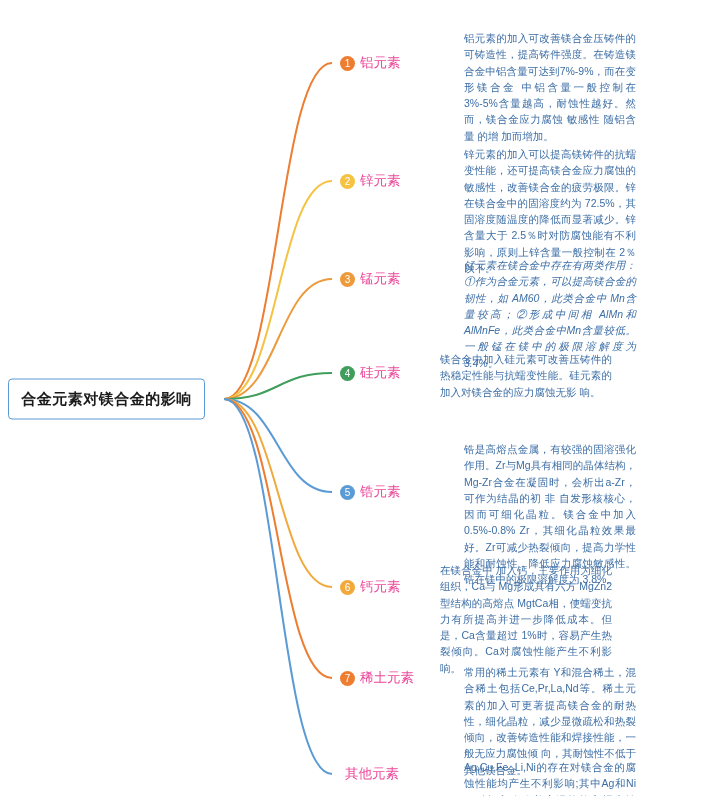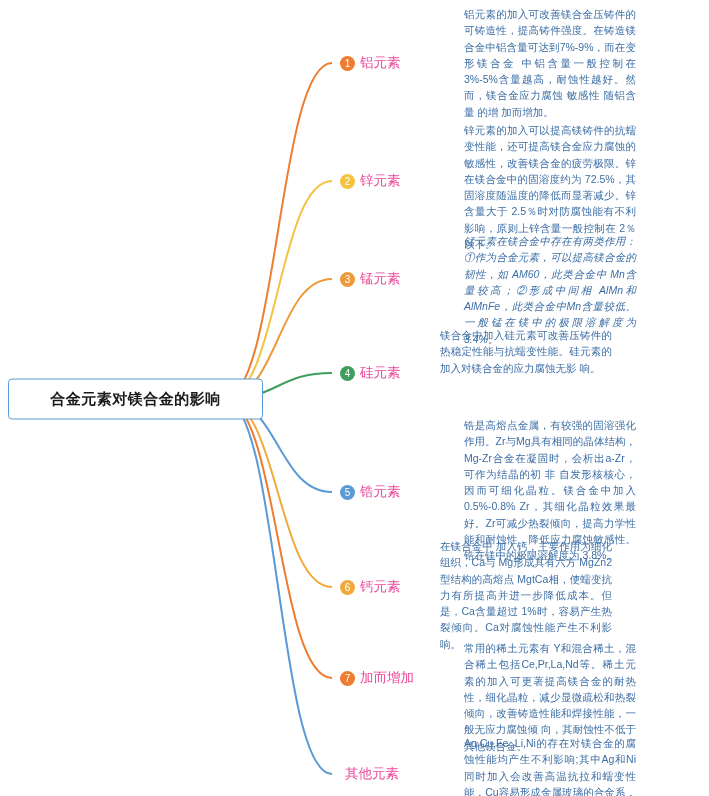--- a/index.html
+++ b/index.html
@@ -25,21 +25,21 @@
     left: 0;
     top: 0;
     width: 709px;
     height: 796px;
     pointer-events: none;
   }
   .root-node {
     position: absolute;
     left: 8px;
     top: 399px;
-    width: 255px;
+    width: 197px;
     transform: translateY(-50%);
     box-sizing: border-box;
     border: 1.5px solid #5b9bd5;
     border-radius: 4px;
     background: #ffffff;
     padding: 10px 6px;
     text-align: center;
     font-size: 15px;
     font-weight: bold;
     color: #1a1a1a;
@@ -73,20 +73,21 @@
     font-size: 13.5px;
     color: #ec4899;
   }
   .branch-body {
     position: absolute;
     width: 172px;
     font-size: 10.5px;
     line-height: 1.55;
     color: #3c6ea5;
     text-align: justify;
+    margin-top: 24px;
   }
 </style>
 </head>
 <body>
 
 <div id="mindmap">
   <svg class="connectors" viewBox="0 0 709 796">
       <path d="M 224 399 C 278 399, 278 63, 332 63" fill="none" stroke="#ed7d31" stroke-width="2"></path>
       <path d="M 332 63 L 700 63" fill="none" stroke="#ed7d31" stroke-width="0"></path>
       <path d="M 224 399 C 278 399, 278 181, 332 181" fill="none" stroke="#f5c242" stroke-width="2"></path>
@@ -135,21 +136,21 @@
         <span class="branch-title">锆元素</span>
       </div>
       <div class="branch-body" style="left: 464px; top: 417px;">锆是高熔点金属，有较强的固溶强化作用。Zr与Mg具有相同的晶体结构，Mg-Zr合金在凝固时，会析出a-Zr，可作为结晶的初 非 自发形核核心，因而可细化晶粒。镁合金中加入0.5%-0.8% Zr，其细化晶粒效果最好。Zr可减少热裂倾向，提高力学性能和耐蚀性，降低应力腐蚀敏感性。锆在镁中的极限溶解度为 3.8%。</div>
       <div class="branch-label" style="left: 340px; top: 587px;">
         <span class="branch-num" style="background: rgb(242, 169, 59);">6</span>
         <span class="branch-title">钙元素</span>
       </div>
       <div class="branch-body" style="left: 440px; top: 538px;">在镁合金中 加入钙，主要作用为细化组织，Ca与 Mg形成具有六方 MgZn2型结构的高熔点 MgtCa相，使蠕变抗力有所提高并进一步降低成本。但是，Ca含量超过 1%时，容易产生热裂倾向。Ca对腐蚀性能产生不利影响。</div>
       <div class="branch-label" style="left: 340px; top: 678px;">
         <span class="branch-num" style="background: rgb(237, 125, 49);">7</span>
-        <span class="branch-title">加而增加</span>
+        <span class="branch-title">稀土元素</span>
       </div>
       <div class="branch-body" style="left: 464px; top: 640px;">常用的稀土元素有 Y和混合稀土，混合稀土包括Ce,Pr,La,Nd等。稀土元素的加入可更著提高镁合金的耐热性，细化晶粒，减少显微疏松和热裂倾向，改善铸造性能和焊接性能，一般无应力腐蚀倾 向，其耐蚀性不低于其他镁合金。</div>
       <div class="branch-label" style="left: 340px; top: 774px; justify-content: flex-end;">
         <span class="branch-num blank" style="background: rgb(91, 155, 213);"></span>
         <span class="branch-title">其他元素</span>
       </div>
       <div class="branch-body" style="left: 464px; top: 735px;">Ag,Cu,Fe ,Li,Ni的存在对镁合金的腐蚀性能均产生不利影响;其中Ag和Ni同时加入会改善高温抗拉和蠕变性能，Cu容易形成金属玻璃的合金系，改善铸造性能。</div>
     </div>
 </div>
 

